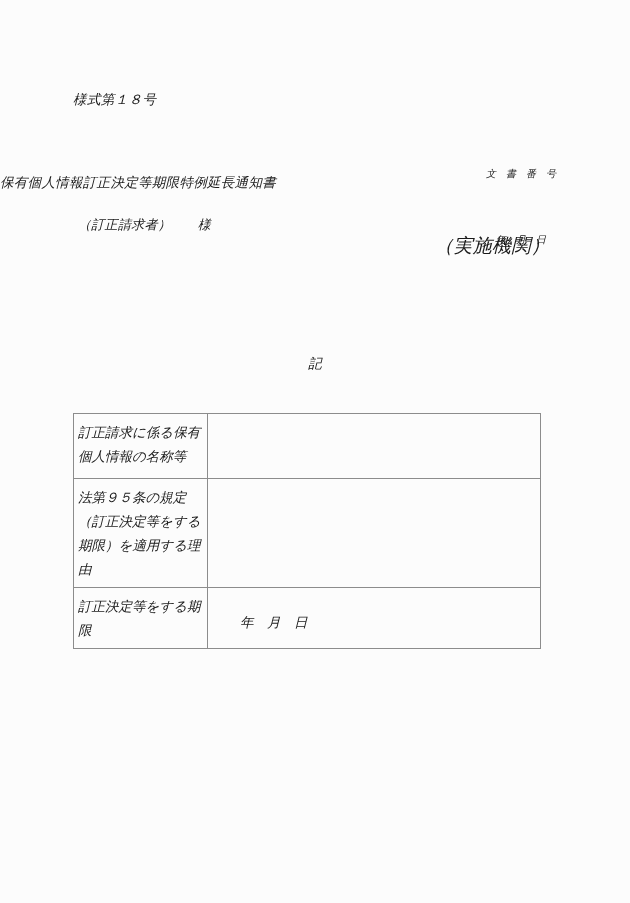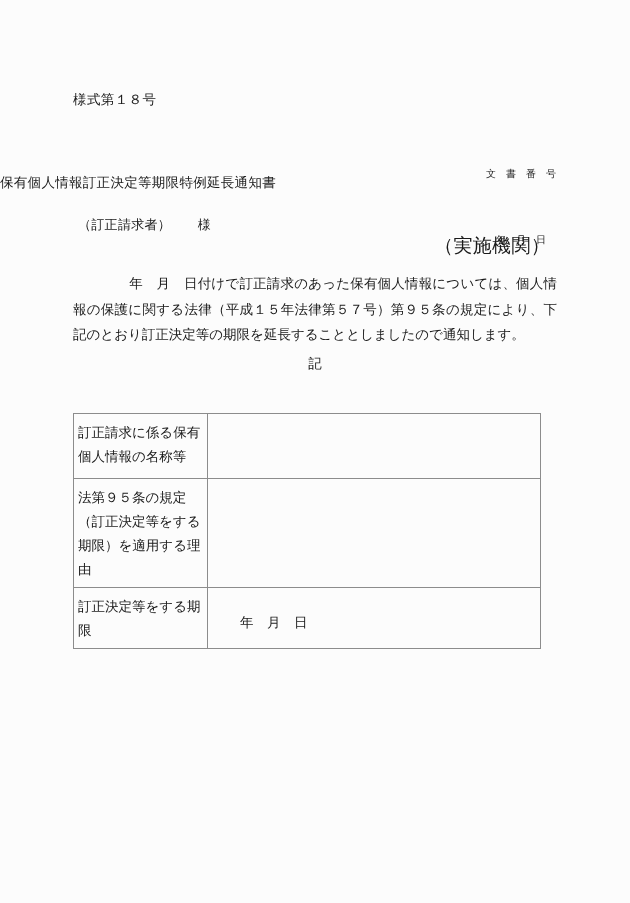--- a/index.html
+++ b/index.html
@@ -15,20 +15,21 @@
     color: #1a1a1a;
     position: relative;
     overflow: hidden;
     -webkit-font-smoothing: antialiased;
   }
 
   .page {
     position: relative;
     width: 630px;
     height: 903px;
+    font-style: italic;
   }
 
   
   .abs {
     position: absolute;
     white-space: pre;
     line-height: 1.0;
   }
 
   
@@ -168,21 +169,20 @@
     <div class="doc-number">文　書　番　号</div>
     <div class="doc-date">年　月　日</div>
   </div>
 
   <div class="abs title">保有個人情報訂正決定等期限特例延長通知書</div>
 
   <div class="abs addressee">（訂正請求者）　　様</div>
 
   <div class="abs issuer">（実施機関）</div>
 
-  <div class="abs body-text"><span class="indent"></span><span>年　月　日付けで訂正請求のあった保有個人情報については、個人情報の保護に関する法律（平成１５年法律第５７号）第９５条の規定により、下記のとおり訂正決定等の期限を延長することとしましたので通知します。</span></div>
 
   <div class="abs ki">記</div>
 
   <table class="form-table">
     <tbody>
       <tr class="row-1">
         <td class="label">訂正請求に係る保有個人情報の名称等</td>
         <td class="value"></td>
       </tr>
       <tr class="row-2">

